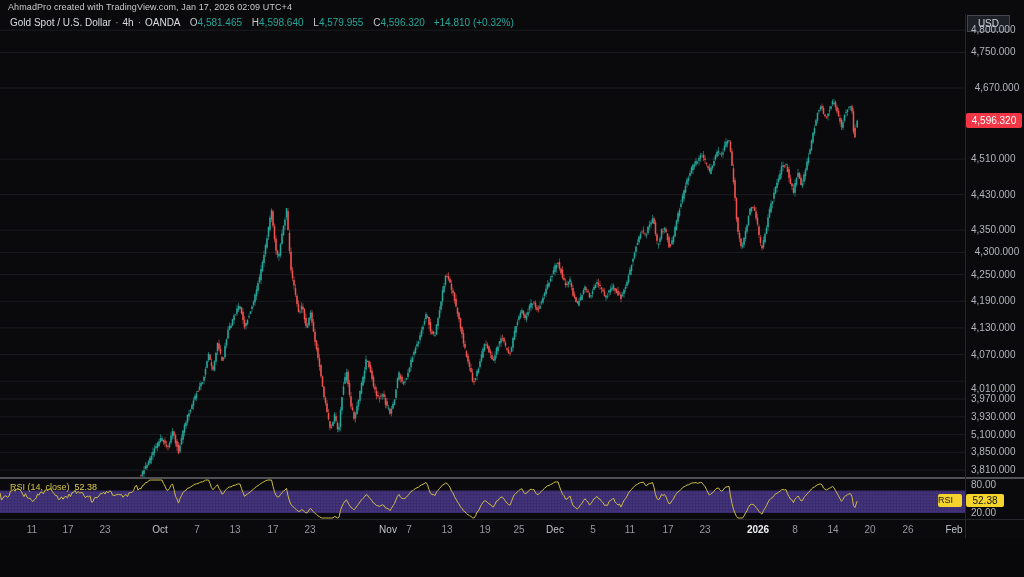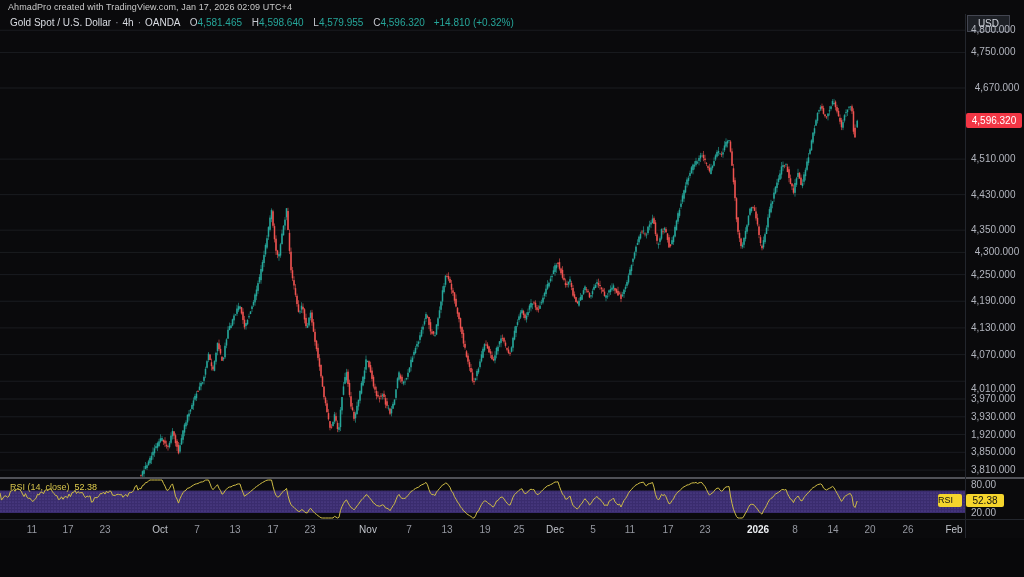--- a/index.html
+++ b/index.html
@@ -1050,21 +1050,21 @@
       <div class="price-label" style="top: 188.632px;">4,430.000</div>
       <div class="price-label" style="top: 224.176px;">4,350.000</div>
       <div class="price-label" style="top: 246.391px; text-align: center;">4,300.000</div>
       <div class="price-label" style="top: 268.606px;">4,250.000</div>
       <div class="price-label" style="top: 295.264px;">4,190.000</div>
       <div class="price-label" style="top: 321.922px;">4,130.000</div>
       <div class="price-label" style="top: 348.58px;">4,070.000</div>
       <div class="price-label" style="top: 375.238px; margin-top: 8px;">4,010.000</div>
       <div class="price-label" style="top: 393.01px;">3,970.000</div>
       <div class="price-label" style="top: 410.782px;">3,930.000</div>
-      <div class="price-label" style="top: 428.554px;">1,920.000</div>
+      <div class="price-label" style="top: 428.554px;">5,100.000</div>
       <div class="price-label" style="top: 446.326px;">3,850.000</div>
       <div class="price-label" style="top: 464.098px;">3,810.000</div>
     </div>
 
   <div class="price-badge" id="price-badge" style="top: 113.236px;">4,596.320</div>
 
   <div class="rsi-title">
     <span>RSI (14, close)</span><span class="val">52.38</span>
   </div>
   <div class="rsi-axis-label" id="rsi-axis-80" style="top: 479px;">80.00</div>
@@ -1074,21 +1074,21 @@
 
   <div id="time-scale">
       <div class="time-label day" style="left: 10px;">11</div>
       <div class="time-label day" style="left: 46px;">17</div>
       <div class="time-label day" style="left: 83px;">23</div>
       <div class="time-label month" style="left: 138px;">Oct</div>
       <div class="time-label day" style="left: 175px;">7</div>
       <div class="time-label day" style="left: 213px;">13</div>
       <div class="time-label day" style="left: 251px;">17</div>
       <div class="time-label day" style="left: 288px;">23</div>
-      <div class="time-label month" style="left: 346px;">Nov</div>
+      <div class="time-label month" style="left: 366px;">Nov</div>
       <div class="time-label day" style="left: 387px;">7</div>
       <div class="time-label day" style="left: 425px;">13</div>
       <div class="time-label day" style="left: 463px;">19</div>
       <div class="time-label day" style="left: 497px;">25</div>
       <div class="time-label month" style="left: 533px;">Dec</div>
       <div class="time-label day" style="left: 571px;">5</div>
       <div class="time-label day" style="left: 608px;">11</div>
       <div class="time-label day" style="left: 646px;">17</div>
       <div class="time-label day" style="left: 683px;">23</div>
       <div class="time-label year" style="left: 736px;">2026</div>

